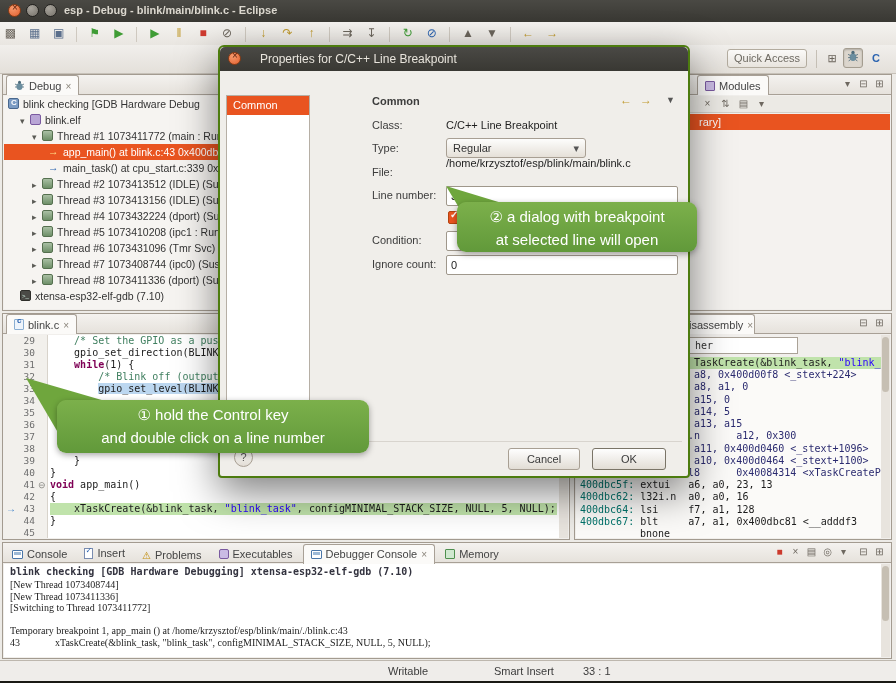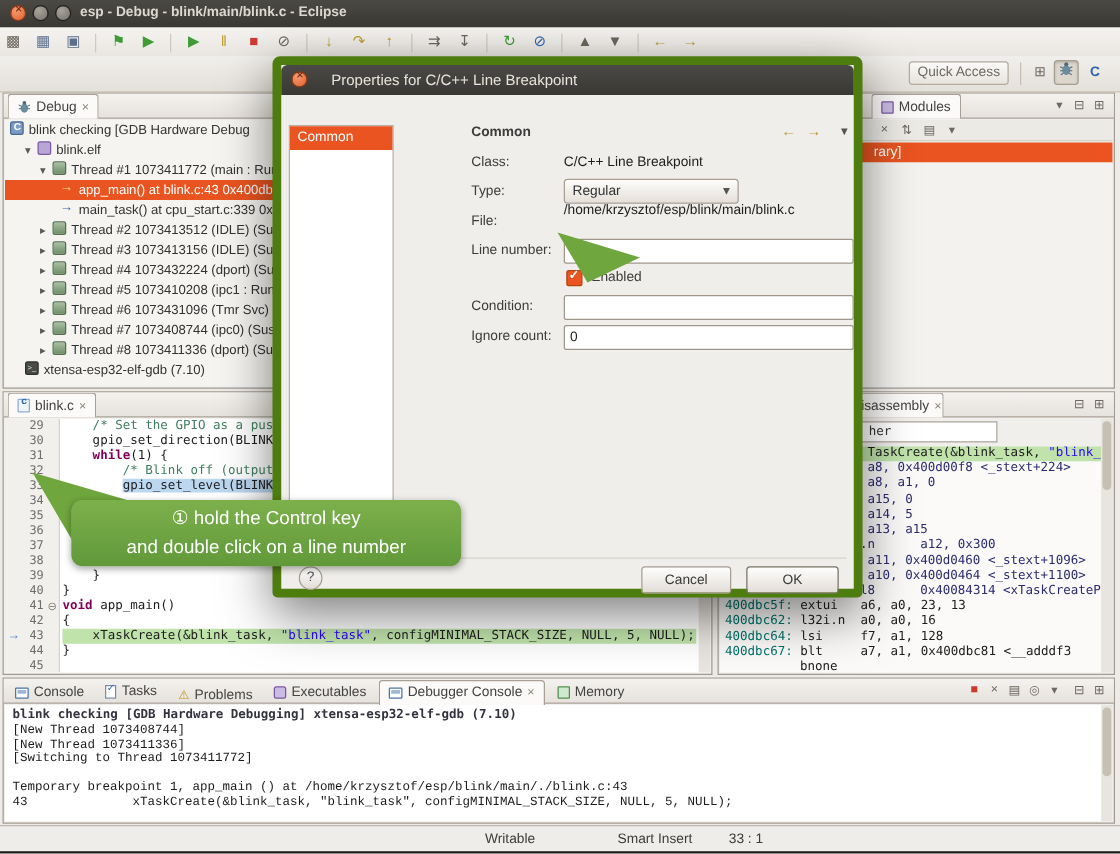--- a/index.html
+++ b/index.html
@@ -92,39 +92,39 @@
 .drow .pad2{display:inline-block;width:64px}
 .frag{color:#2b2b70}
 .addr{color:var(--addr,#00736b)}
 .ins{color:#1c1c1c}
 
 #p-console{left:2px;top:542px;width:890px;height:117px}
 #p-console .tab{position:static;display:inline-flex}
 #console-tabs{position:absolute;left:2px;top:0;height:20px;white-space:nowrap}
 .cbody{position:absolute;left:1px;right:1px;top:21px;bottom:1px;background:#fff;overflow:hidden}
 #console-header{position:absolute;left:6px;top:2px;font-family:"DejaVu Sans Mono",monospace;font-size:10px;color:#33333f;font-weight:bold}
-.cline{position:absolute;left:6px;height:11.5px;font-family:Liberation Mono, monospace;font-size:10px;color:#1c1c1c;white-space:pre}
+.cline{position:absolute;left:6px;height:11.5px;font-family:Liberation Serif, serif;font-size:10px;color:#1c1c1c;white-space:pre}
 
 .fi{display:inline-block;position:relative}
 .fi-console{width:11px;height:9px;border:1px solid #4a76a8;background:#fff;border-radius:1px}
 .fi-console::after{content:"";position:absolute;left:1px;right:1px;top:1px;height:3px;background:#9db9d6}
 .fi-tasks{width:9px;height:11px;border:1px solid #7a8db0;background:#fff}
 .fi-tasks::after{content:"✓";position:absolute;left:0;top:-3px;color:#2c64b0;font-size:8px}
 .fi-problems{color:#c49114;font-size:10px}
 .fi-exe{width:10px;height:10px;background:#cabbe4;border:1px solid #7a5aa0;border-radius:2px}
 .fi-mem{width:10px;height:10px;background:#cfe8cf;border:1px solid #4e8f4e;border-radius:1px}
 .fi-mod{width:10px;height:10px;background:#cabbe4;border:1px solid #7a5aa0;border-radius:1px}
 .fi-c{width:10px;height:11px;background:#eef4fb;border:1px solid #8aaed2;border-radius:1px}
 .fi-c::before{content:"c";position:absolute;left:2px;top:-4px;color:#2c64b0;font-size:8px;font-weight:bold}
 
 #statusbar{left:0;top:660px;width:896px;height:21px;background:#efedea;border-top:1px solid #bdb7ae;color:#3c3c3c}
 #statusbar span{position:absolute;top:4px}
 #bottomstrip{left:0;top:681px;width:896px;height:2px;background:#191914}
 
-#dialog{left:218px;top:45px;width:472px;height:433px;background:#f0eeea;border:7px solid #4d7c0f;
+#dialog{left:218px;top:45px;width:472px;height:433px;background:#f0eeea;border:2px solid #4d7c0f;
  border-radius:6px 6px 4px 4px;box-shadow:0 14px 40px rgba(0,0,0,.5);z-index:40}
 #dlg-title{position:absolute;left:0;right:0;top:0;height:24px;background:linear-gradient(#4a4945,#393833);
  border-radius:5px 5px 0 0;color:#e8e4dc;font-size:12px;line-height:24px;padding-left:40px}
 #dlg-close{position:absolute;left:8px;top:5px;width:13px;height:13px;border-radius:50%;
  background:radial-gradient(circle at 35% 30%,#f79a6d,#e0602f);border:1px solid #8c3c14}
 #dlg-close::before{content:"×";position:absolute;left:3px;top:-3px;font-size:10px;color:#5e2410}
 #dlg-side{position:absolute;left:6px;top:48px;width:84px;height:340px;background:#fff;border:1px solid #b6afa5}
 #dlg-nav-common{height:19px;line-height:19px;background:var(--accent,#e95420);color:#fff;padding-left:6px;font-size:11px}
 .dl{position:absolute;color:#3c3c3c}
 .dval{position:absolute;color:#1e1e1e}
@@ -341,21 +341,21 @@
 
   <div class="panel" id="p-console">
     <div class="tabbar">
       <div id="console-tabs">
         <div class="tab">
             <span class="fi fi-console"></span>
             <span>Console</span>
           </div>
         <div class="tab">
             <span class="fi fi-tasks"></span>
-            <span>Tasks</span>
+            <span>Insert</span>
           </div>
         <div class="tab">
             <span class="fi fi-problems">⚠</span>
             <span>Problems</span>
           </div>
         <div class="tab">
             <span class="fi fi-exe"></span>
             <span>Executables</span>
           </div>
         <div class="tab active">
@@ -431,14 +431,18 @@
 
   <svg id="overlay" width="896" height="683">
     <polygon points="26,378 112,403 60,436"></polygon>
     <polygon points="446,186 512,206 470,226"></polygon>
   </svg>
 
   <div class="callout" id="callout1">
     <div>① hold the Control key</div>
     <div>and double click on a line number</div>
   </div>
+  <div class="callout" id="callout2">
+    <div>② a dialog with breakpoint</div>
+    <div>at selected line will  open</div>
+  </div>
 
 </div>
 
 </body></html>

